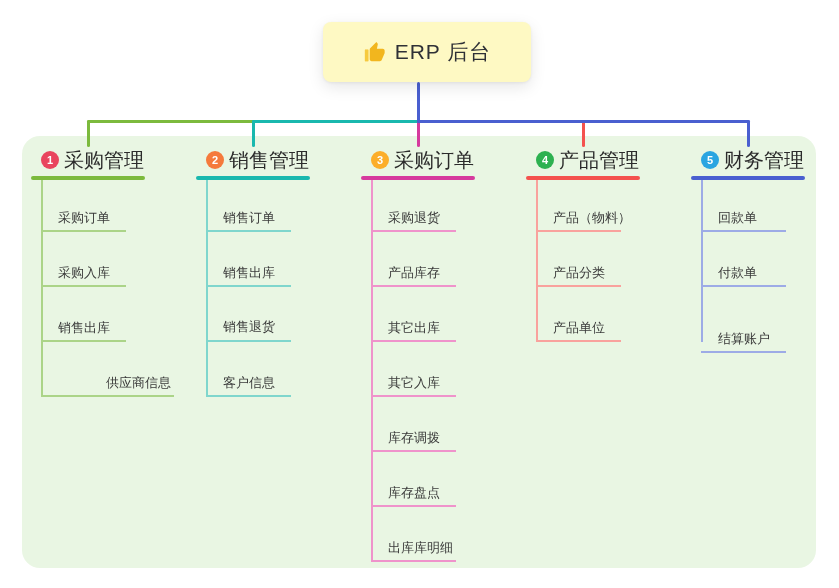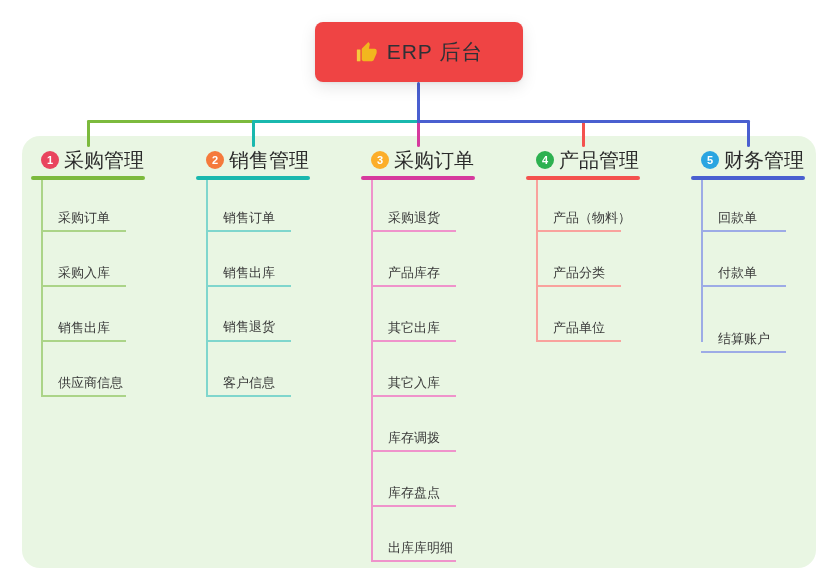--- a/index.html
+++ b/index.html
@@ -1,19 +1,19 @@
 <!DOCTYPE html>
 <html><head>
 <meta charset="utf-8">
 <style>
   html,body{margin:0;padding:0;background:#ffffff;}
   body{font-family:"Liberation Sans","DejaVu Sans",sans-serif;}
   #canvas{position:relative;width:839px;height:588px;background:#ffffff;overflow:hidden;}
   #panel{position:absolute;left:22px;top:136px;width:794px;height:432px;background:#e9f6e3;border-radius:18px;}
-  #root-node{position:absolute;left:315px;top:22px;width:208px;height:60px;background:#ef4444;border-radius:8px;
+  #root-node{position:absolute;left:323px;top:22px;width:208px;height:60px;background:#fef9c3;border-radius:8px;
     box-shadow:0 1px 3px rgba(0,0,0,.06),0 5px 16px rgba(0,0,0,.10);
     display:flex;align-items:center;justify-content:center;gap:9px;z-index:5;}
   #root-node .root-title{font-size:21px;color:#2f3136;font-weight:500;letter-spacing:1px;}
   .layer{position:absolute;left:0;top:0;width:839px;height:588px;}
   .line{position:absolute;border-radius:1.5px;}
   .branch{position:absolute;top:148px;width:114px;}
   .branch-title{position:absolute;left:0;top:0;height:24px;display:flex;align-items:center;gap:5px;padding-left:10px;}
   .badge{width:18px;height:18px;border-radius:50%;color:#ffffff;font-size:11px;font-weight:700;
     display:flex;align-items:center;justify-content:center;flex:0 0 18px;}
   .branch-label{font-size:20px;color:#2b2b2b;font-weight:500;white-space:nowrap;}
@@ -62,21 +62,21 @@
         <div class="trunk" style="background: rgb(171, 212, 136); height: 217px;"></div>
         <div class="child" style="top: 58px; border-bottom: 2px solid rgb(171, 212, 136);">
           <span class="child-label">采购订单</span>
         </div>
         <div class="child" style="top: 113px; border-bottom: 2px solid rgb(171, 212, 136);">
           <span class="child-label">采购入库</span>
         </div>
         <div class="child" style="top: 168px; border-bottom: 2px solid rgb(171, 212, 136);">
           <span class="child-label">销售出库</span>
         </div>
-        <div class="child" style="top: 223px; border-bottom: 2px solid rgb(171, 212, 136);">
+        <div class="child" style="top: 223px; border-bottom: 2px solid rgb(171, 212, 136); padding-left: 48px;">
           <span class="child-label">供应商信息</span>
         </div>
       </div>
       <div class="branch" style="left: 196px;">
         <div class="branch-title">
           <span class="badge" style="background: rgb(245, 122, 60);">2</span>
           <span class="branch-label">销售管理</span>
         </div>
         <div class="branch-underline" style="background: rgb(25, 184, 174);"></div>
         <div class="trunk" style="background: rgb(127, 214, 205); height: 217px;"></div>

